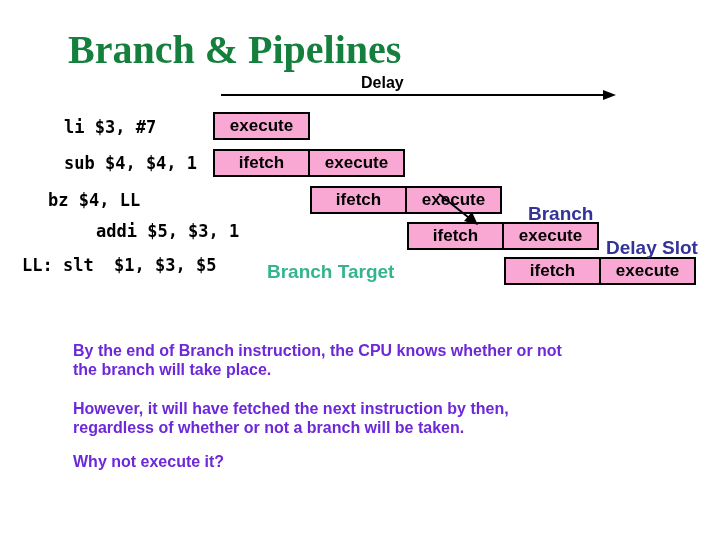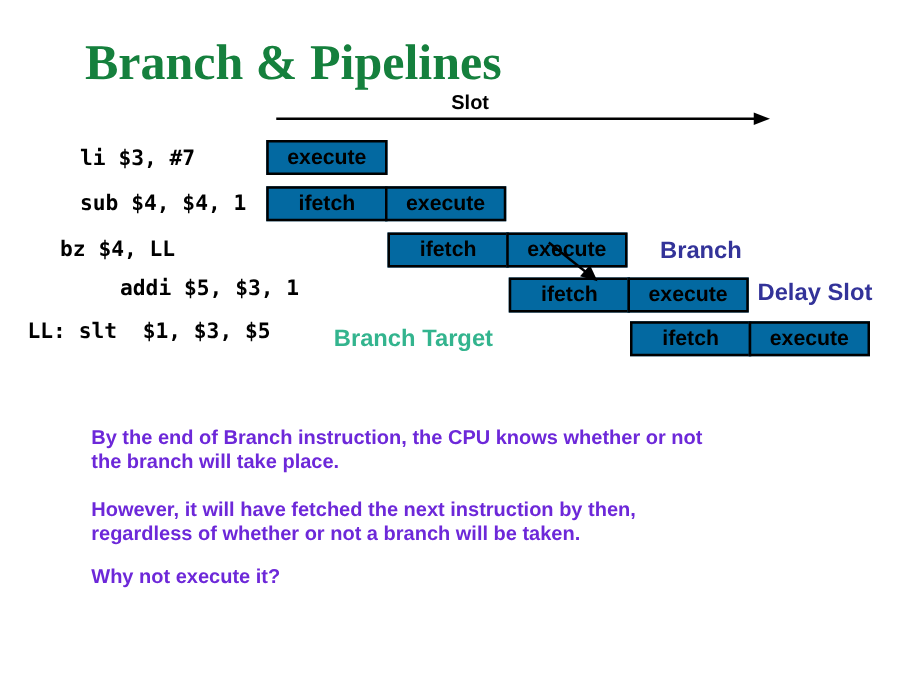--- a/index.html
+++ b/index.html
@@ -49,57 +49,57 @@
   }
   .pipe-row {
     position: absolute;
     display: flex;
   }
   .pipe-cell {
     box-sizing: border-box;
     width: 97px;
     height: 28px;
     border: 2px solid #000000;
-    background: #0369a1;
+    background: #f9a8d4;
     display: flex;
     align-items: center;
     justify-content: center;
     font-size: 17px;
     font-weight: bold;
     color: #000000;
   }
   .pipe-cell + .pipe-cell {
     margin-left: -2px;
   }
   .anno {
     position: absolute;
     font-size: 19px;
     font-weight: bold;
     white-space: nowrap;
   }
-  .anno-blue { color: #333399; }
+  .anno-blue { color: #333399; margin-top: 13px; }
   .anno-teal { color: #33B48E; }
   .body-par {
     position: absolute;
     left: 73px;
     font-size: 16px;
     font-weight: bold;
     color: #6d28d9;
     line-height: 19px;
     white-space: nowrap;
   }
 </style>
 </head>
 <body>
 
 <div class="slide">
 
   <h1 class="title">Branch &amp; Pipelines</h1>
 
-  <div class="time-label">Slot</div>
+  <div class="time-label">Delay</div>
 
   <svg class="arrow-svg" style="left:219px; top:89px;" width="400" height="14" viewBox="0 0 400 14">
     <line x1="2" y1="6" x2="386" y2="6" stroke="#000000" stroke-width="2"></line>
     <polygon points="384,1 397,6 384,11" fill="#000000"></polygon>
   </svg>
 
   <div class="instr" style="left:64px; top:117px;">li $3, #7</div>
   <div class="instr" style="left:64px; top:153px;text-align:center;">sub $4, $4, 1</div>
   <div class="instr" style="left:48px; top:190px;">bz $4, LL</div>
   <div class="instr" style="left:67px; top:221px;margin-left:29px;">addi $5, $3, 1</div>

